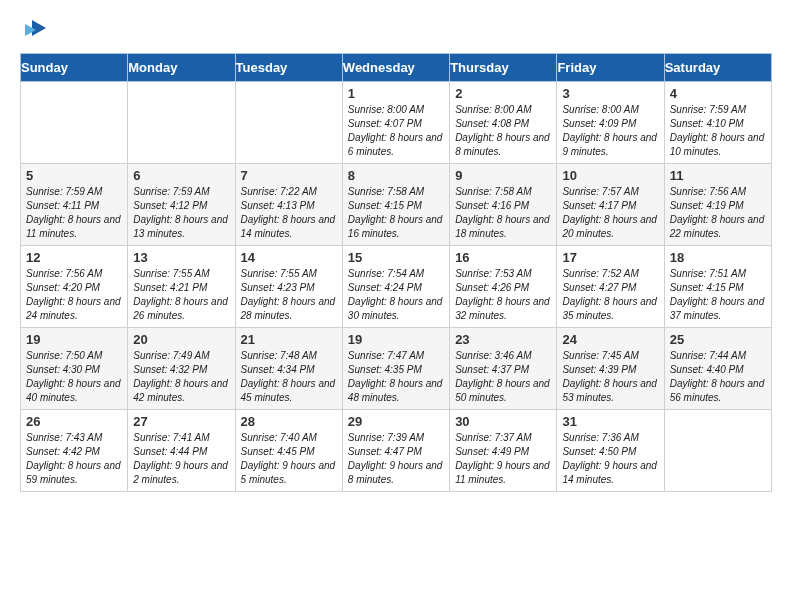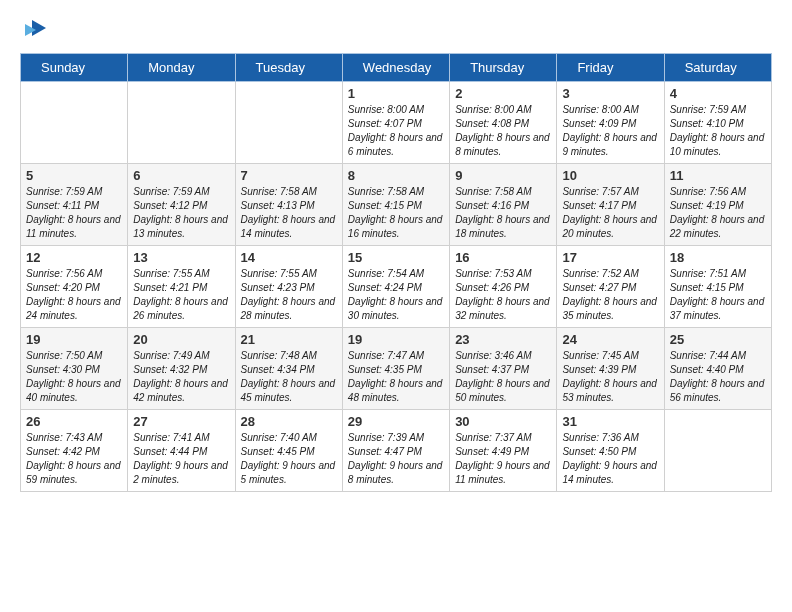--- a/index.html
+++ b/index.html
@@ -37,23 +37,23 @@
     table {
       width: 100%;
       border-collapse: collapse;
       table-layout: fixed;
     }
     thead tr {
       background-color: #1a5fa8;
       color: #fff;
     }
     thead th {
-      padding: 6px 20px;
+      padding: 6px 0;
       font-size: 13px;
-      font-weight: normal;
+      font-weight: bold;
       text-align: left;
       border: 1px solid #aac4e0;
     }
     tbody tr {
       background-color: #fff;
     }
     tbody tr:nth-child(even) {
       background-color: #f5f5f5;
     }
     tbody td {
@@ -153,21 +153,21 @@
 Daylight: 8 hours and 11 minutes.</div>
         </td>
         <td>
           <div class="day-number">6</div>
           <div class="day-info">Sunrise: 7:59 AM
 Sunset: 4:12 PM
 Daylight: 8 hours and 13 minutes.</div>
         </td>
         <td>
           <div class="day-number">7</div>
-          <div class="day-info">Sunrise: 7:58 AM
+          <div class="day-info">Sunrise: 7:22 AM
 Sunset: 4:13 PM
 Daylight: 8 hours and 14 minutes.</div>
         </td>
         <td>
           <div class="day-number">8</div>
           <div class="day-info">Sunrise: 7:58 AM
 Sunset: 4:15 PM
 Daylight: 8 hours and 16 minutes.</div>
         </td>
         <td>

